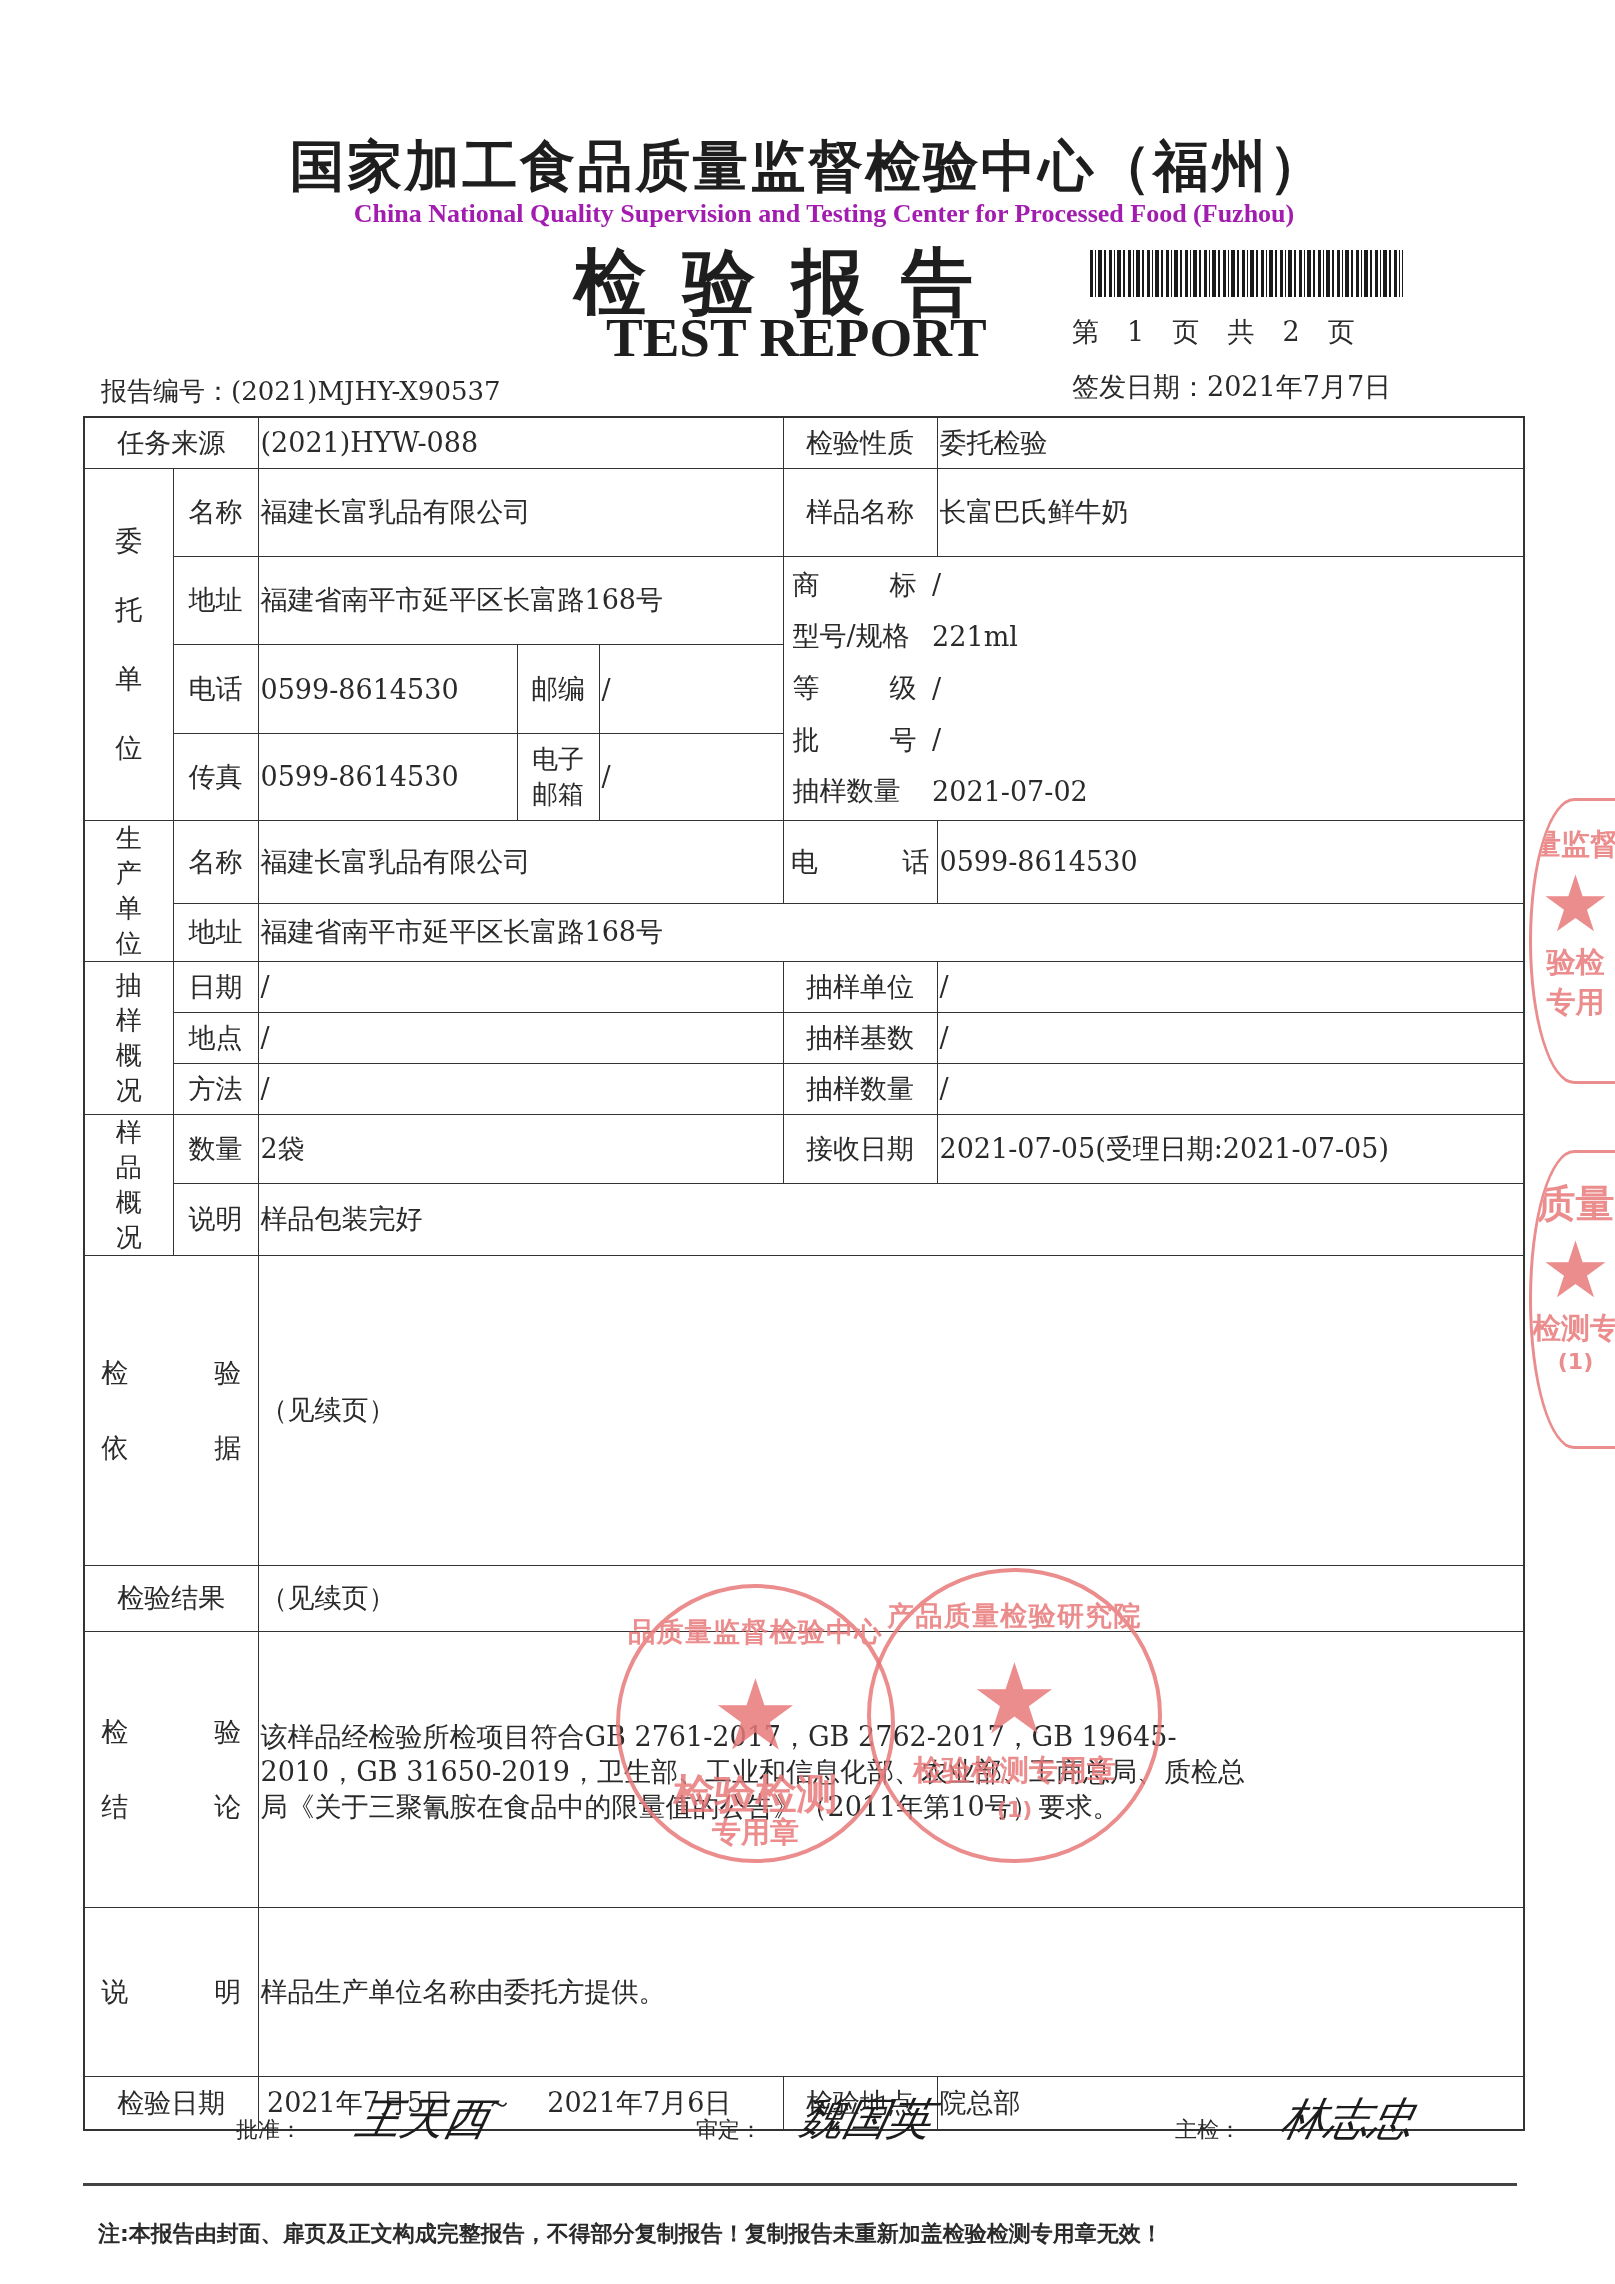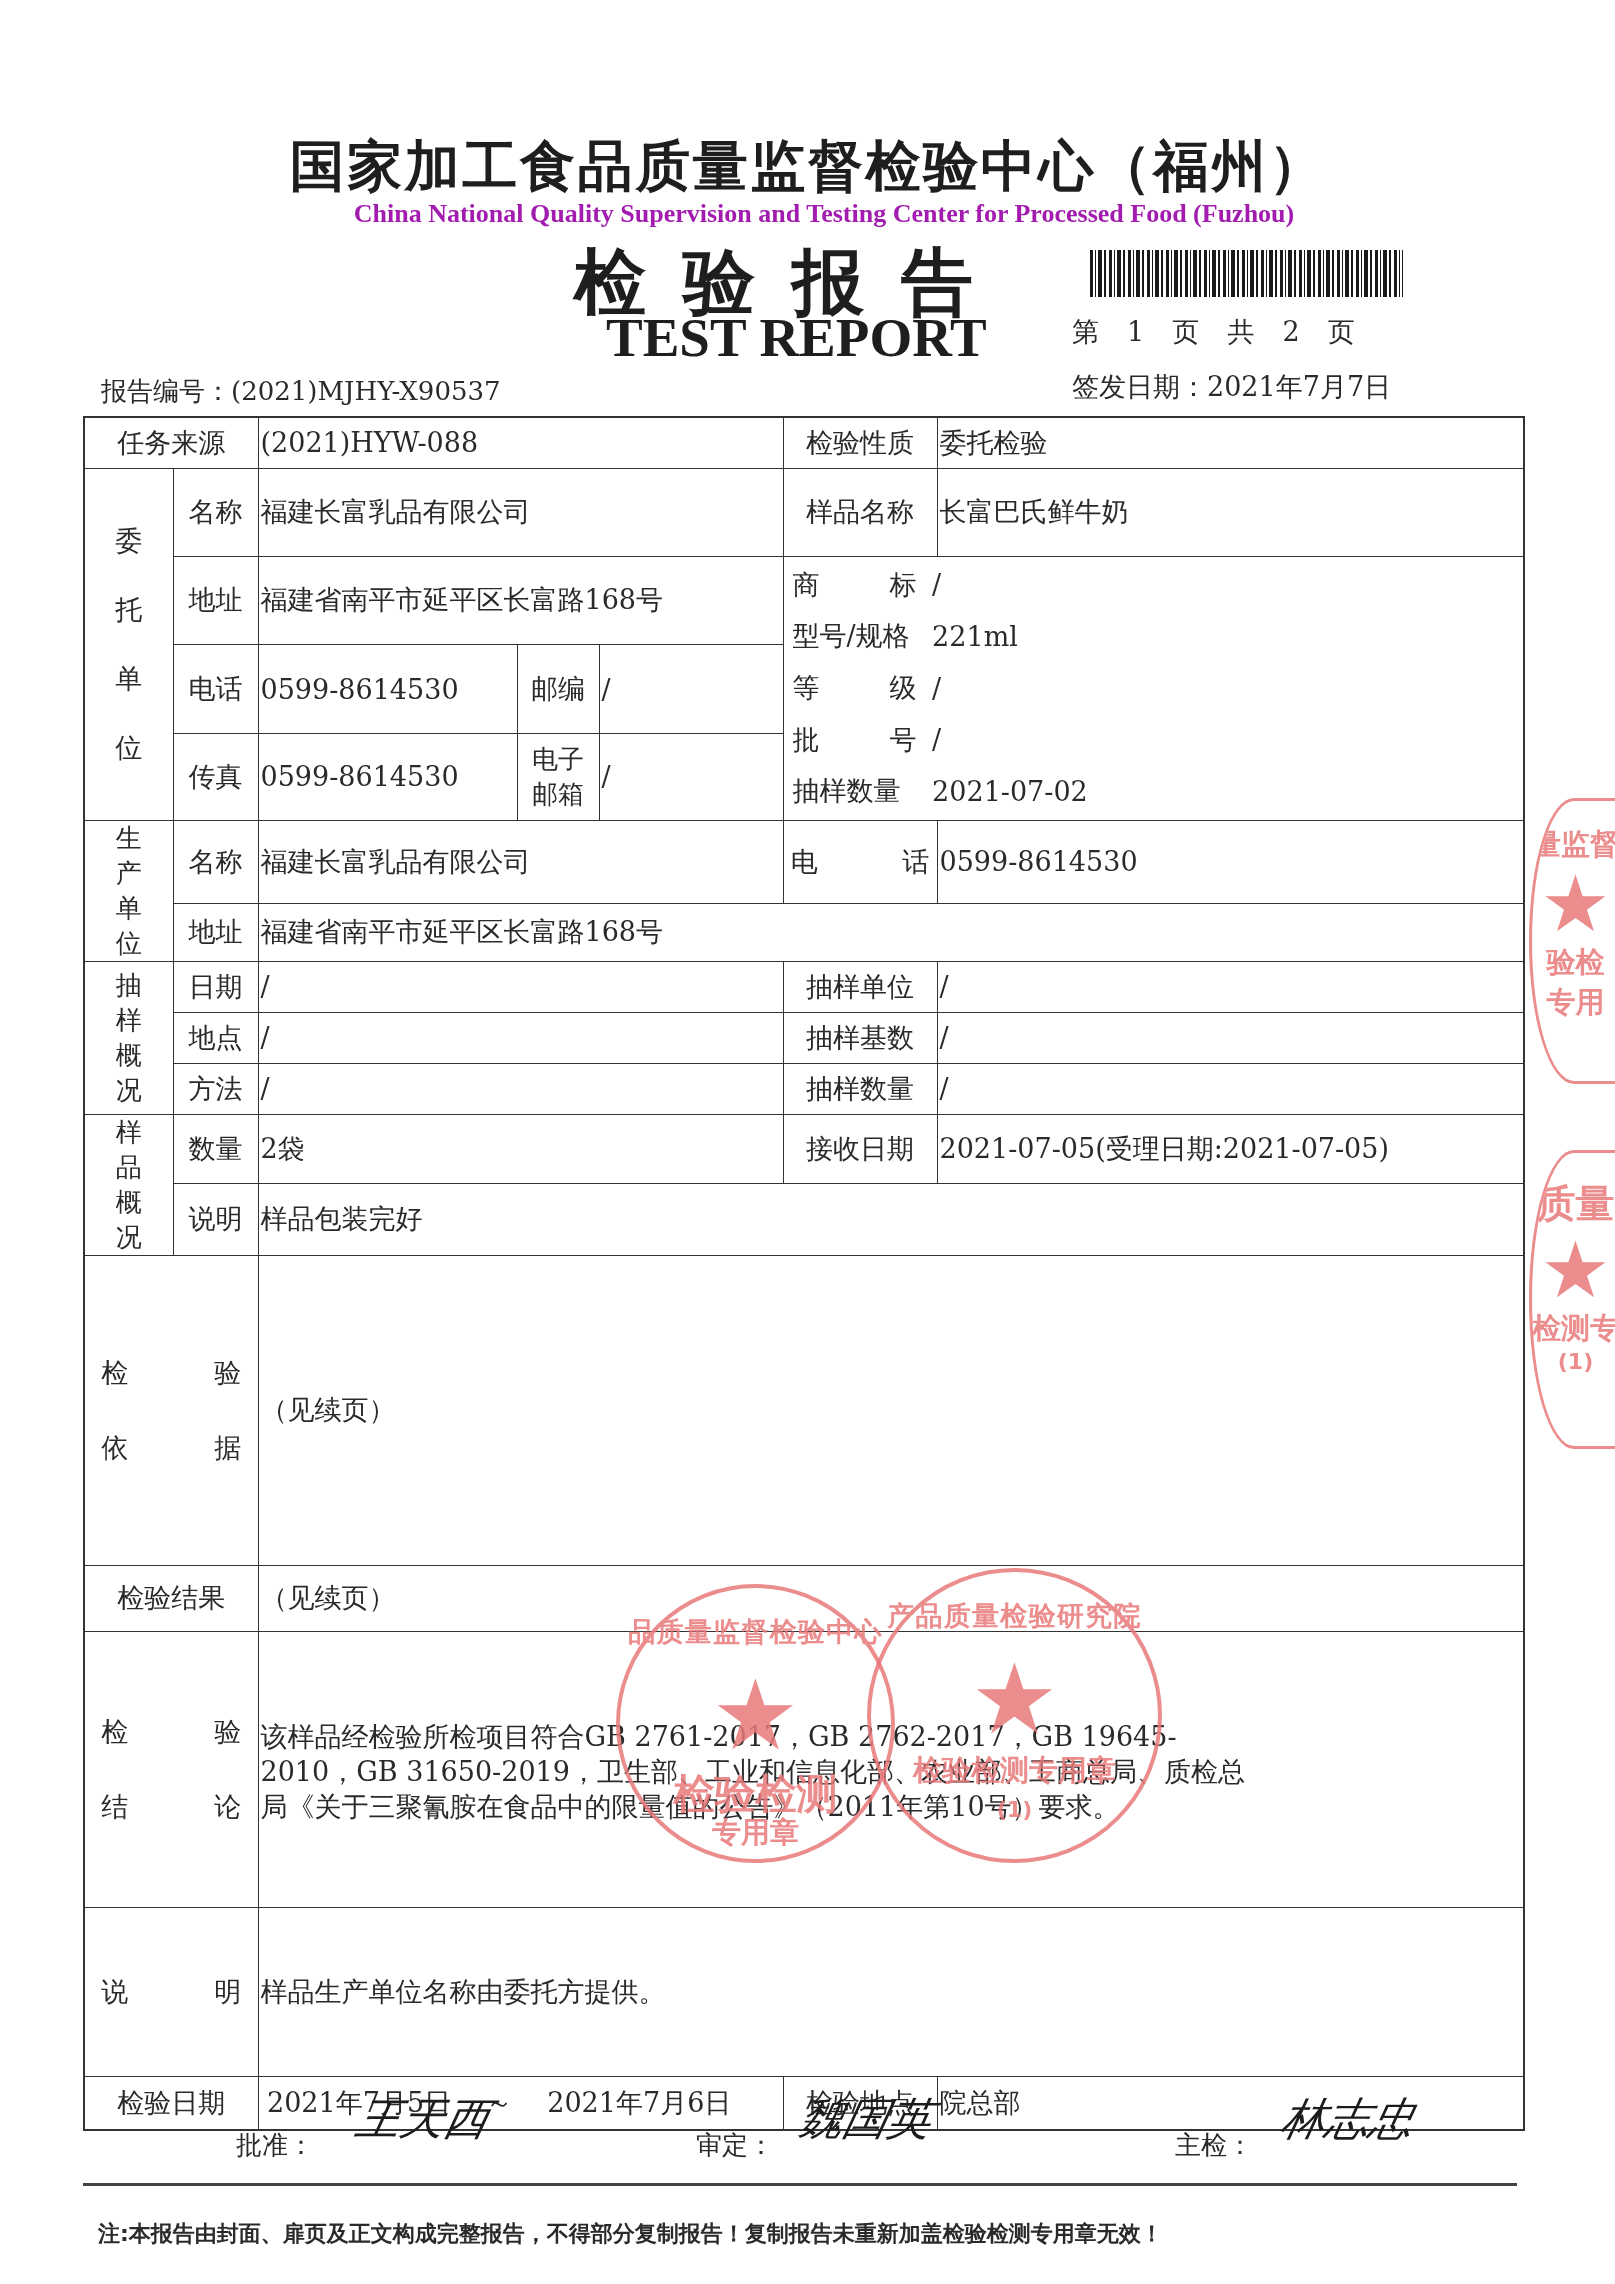--- a/index.html
+++ b/index.html
@@ -34,21 +34,21 @@
   .stamp .arc { position:absolute; left:0; right:0; top:26px; font-size:27px; letter-spacing:1.3px; }
   .stamp .star { position:absolute; left:0; right:0; top:78px; font-size:98px; line-height:98px; }
   .stamp .l1 { position:absolute; left:0; right:0; top:179px; font-size:41px; }
   .stamp .l2 { position:absolute; left:0; right:0; top:225px; font-size:29px; }
   .edge-stamp { position:absolute; left:1529px; width:87px; height:280px; border-left:3.9px solid #e8787a; border-radius:50% 0 0 50%; border-top:3.9px solid #e8787a; border-bottom:3.9px solid #e8787a; color:#e8787a; opacity:0.85; overflow:hidden; font-family:"DejaVu Sans", sans-serif; font-weight:bold; text-align:center; }
   .edge-stamp .a { font-size:29px; margin-top:23.5px; }
   .edge-stamp .s { font-size:78px; line-height:78px; }
   .edge-stamp .b { font-size:29px; }
 
   .sig-row { left:83px; width:1440px; top:2102px; height:72px; }
-  .sig-block { position:absolute; top:26px; font-size:26px; font-family:Liberation Mono, monospace; }
+  .sig-block { position:absolute; top:13px; font-size:22px; font-family:Liberation Mono, monospace; }
   .sig-scribble { position:absolute; top:-11.7px; font-family:"DejaVu Serif", serif; font-style:italic; font-size:44px; color:#1c1c1c; transform:skew(-12deg); }
   .rule { left:83px; width:1434px; top:2183px; height:3.3px; background:#444; }
   .footer { left:98px; top:2219px; font-size:22px; font-weight:bold; font-family:"DejaVu Sans", sans-serif; }
 </style>
 </head>
 <body>
 
 <div class="abs title-cn">国家加工食品质量监督检验中心（福州）</div>
 <div class="abs title-en">China National Quality Supervision and Testing Center for Processed Food (Fuzhou)</div>
 <div class="abs report-cn">检验报告</div>

